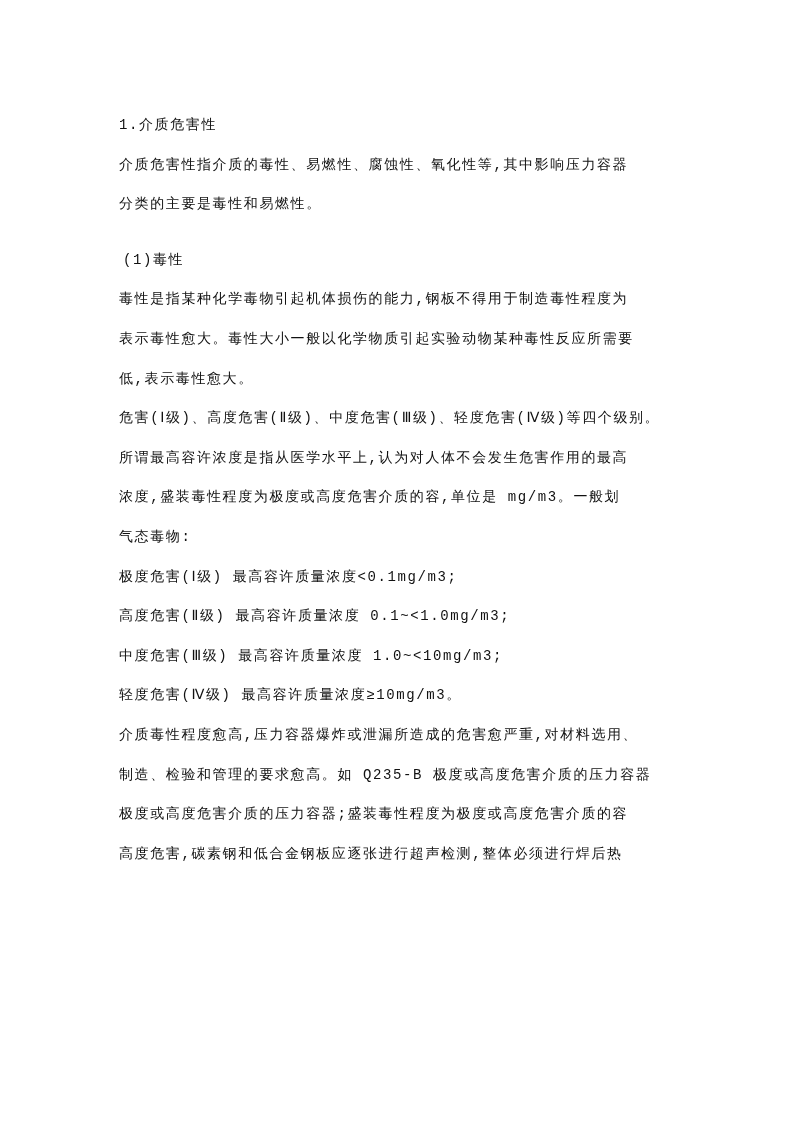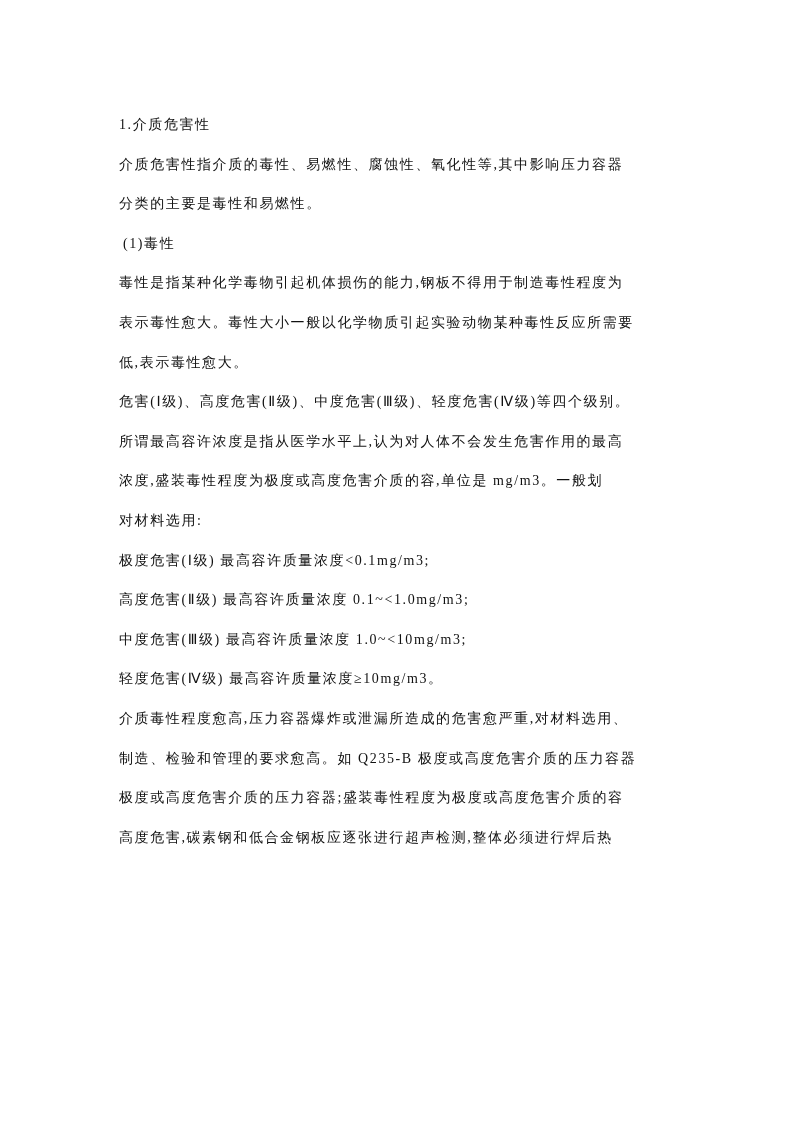--- a/index.html
+++ b/index.html
@@ -1,40 +1,40 @@
 <!DOCTYPE html>
 <html><head>
 <meta charset="utf-8">
 <style>
   html, body { margin: 0; padding: 0; background: #ffffff; }
   body { width: 793px; height: 1122px; position: relative; overflow: hidden; }
   .page {
     position: absolute; left: 119px; top: 110px; width: 560px;
-    font-family: Liberation Serif, serif;
+    font-family: Liberation Mono, monospace;
     font-size: 14px; color: #111111; letter-spacing: 1.6px;
   }
   .line { height: 39.6px; line-height: 30px; white-space: nowrap; }
-  .indent1 { padding-left: 4px; }
+  .indent1 { padding-left: 4px; margin-top: 16px; }
   .indent2 { padding-left: 10px; }
 </style>
 </head>
 <body>
 
 <div class="page">
   <div class="line">1.介质危害性</div>
   <div class="line">介质危害性指介质的毒性、易燃性、腐蚀性、氧化性等,其中影响压力容器</div>
   <div class="line">分类的主要是毒性和易燃性。</div>
   <div class="line indent1">(1)毒性</div>
   <div class="line">毒性是指某种化学毒物引起机体损伤的能力,钢板不得用于制造毒性程度为</div>
   <div class="line">表示毒性愈大。毒性大小一般以化学物质引起实验动物某种毒性反应所需要</div>
   <div class="line">低,表示毒性愈大。</div>
   <div class="line">危害(Ⅰ级)、高度危害(Ⅱ级)、中度危害(Ⅲ级)、轻度危害(Ⅳ级)等四个级别。</div>
   <div class="line">所谓最高容许浓度是指从医学水平上,认为对人体不会发生危害作用的最高</div>
   <div class="line">浓度,盛装毒性程度为极度或高度危害介质的容,单位是 mg/m3。一般划</div>
-  <div class="line">对材料选用:</div>
+  <div class="line">气态毒物:</div>
   <div class="line">极度危害(Ⅰ级) 最高容许质量浓度&lt;0.1mg/m3;</div>
   <div class="line">高度危害(Ⅱ级) 最高容许质量浓度 0.1~&lt;1.0mg/m3;</div>
   <div class="line">中度危害(Ⅲ级) 最高容许质量浓度 1.0~&lt;10mg/m3;</div>
   <div class="line">轻度危害(Ⅳ级) 最高容许质量浓度≥10mg/m3。</div>
   <div class="line">介质毒性程度愈高,压力容器爆炸或泄漏所造成的危害愈严重,对材料选用、</div>
   <div class="line">制造、检验和管理的要求愈高。如 Q235-B 极度或高度危害介质的压力容器</div>
   <div class="line">极度或高度危害介质的压力容器;盛装毒性程度为极度或高度危害介质的容</div>
   <div class="line">高度危害,碳素钢和低合金钢板应逐张进行超声检测,整体必须进行焊后热</div>
 </div>
 

